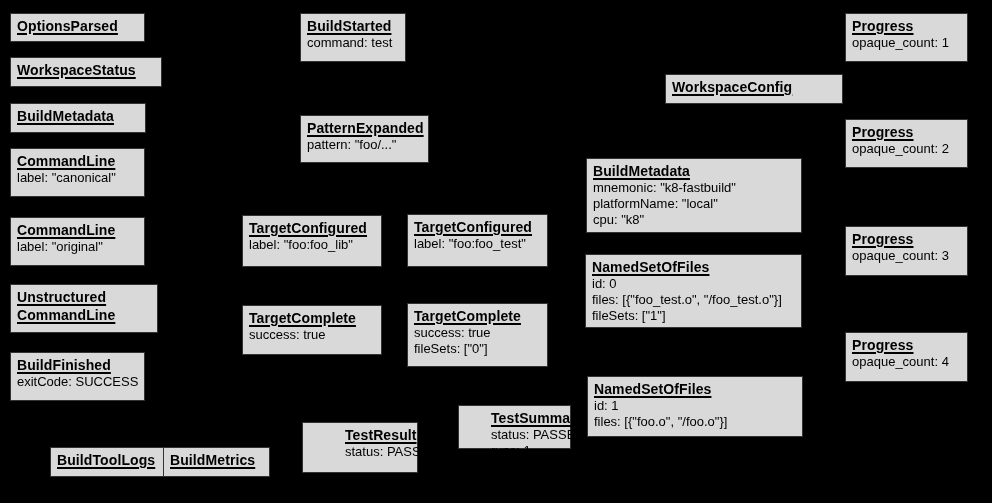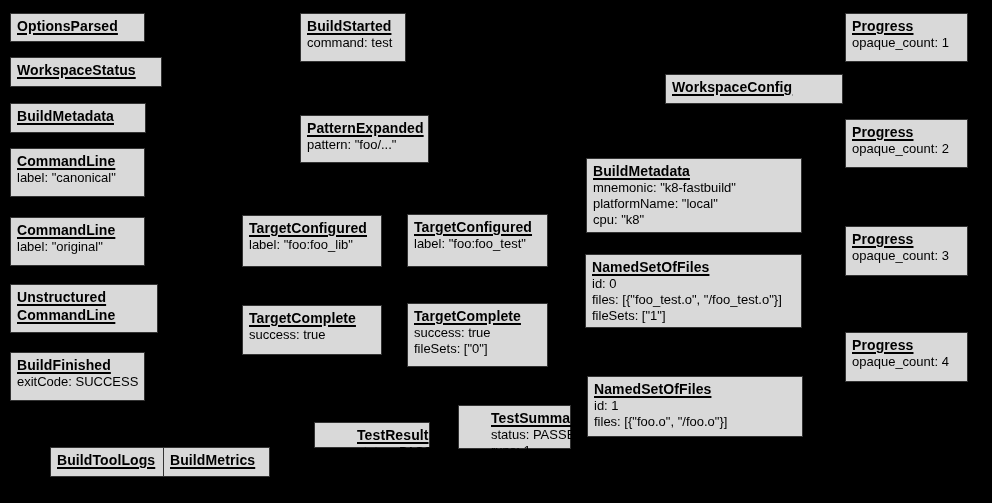--- a/index.html
+++ b/index.html
@@ -120,21 +120,21 @@
       </div>
   </div>
 
   <div class="box" style="left: 242px; top: 305px; width: 140px; height: 50px;">
     <div class="box-title"><span class="title-line">TargetComplete</span></div>
     <div class="box-fields">
         <div class="box-line">success: true</div>
       </div>
   </div>
 
-  <div class="box" style="left: 314px; top: 422px; width: 116px; height: 26px; padding-left: 42px;">
+  <div class="box" style="left: 302px; top: 422px; width: 116px; height: 51px; padding-left: 42px;">
     <div class="box-title"><span class="title-line">TestResult</span></div>
     <div class="box-fields">
         <div class="box-line">status: PASSED</div>
       </div>
   </div>
 
   <div class="box" style="left: 407px; top: 214px; width: 141px; height: 53px;">
     <div class="box-title"><span class="title-line">TargetConfigured</span></div>
     <div class="box-fields">
         <div class="box-line">label: "foo:foo_test"</div>

